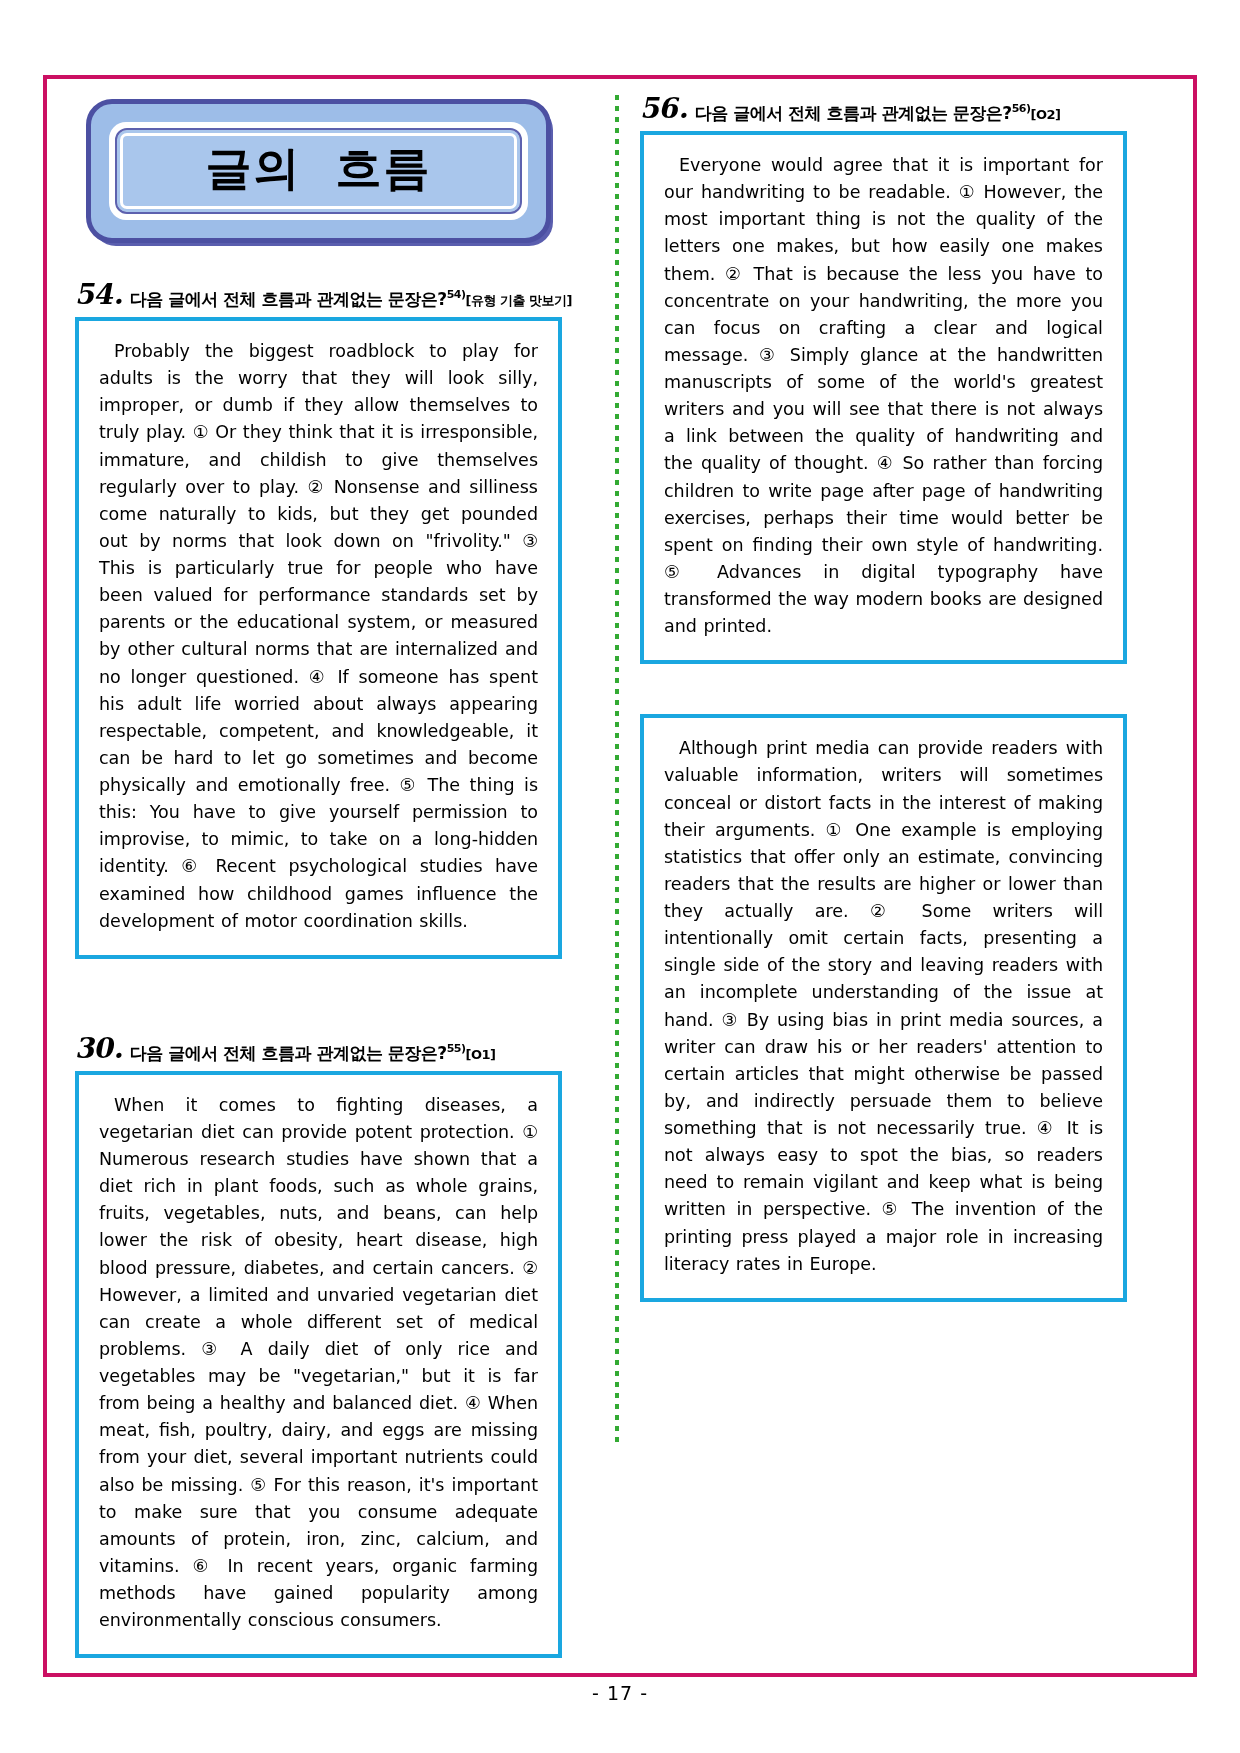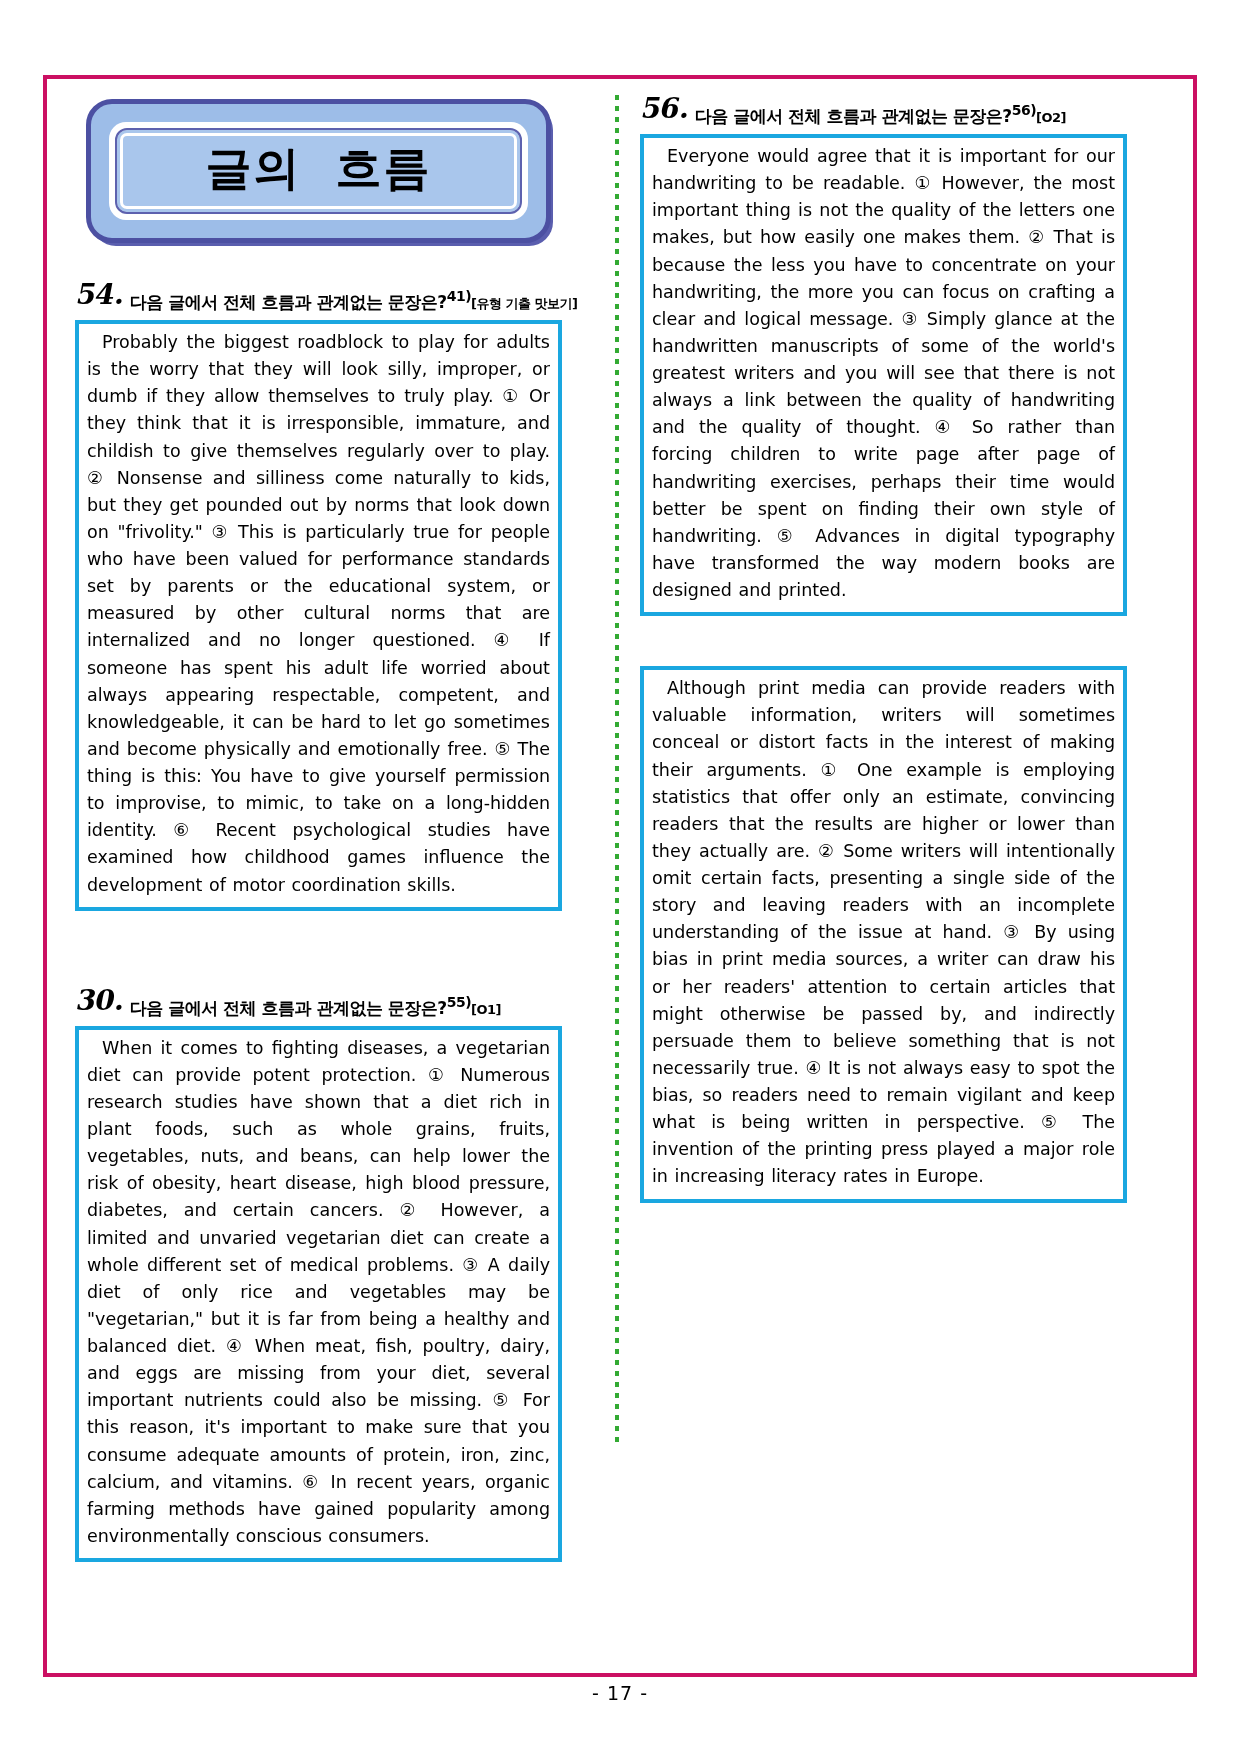--- a/index.html
+++ b/index.html
@@ -40,25 +40,25 @@
   .question{margin:0;}
   .q-gap-left{margin-top:76px;}
   .q-gap-right{margin-top:50px;}
   .q-header{display:flex;align-items:flex-start;margin:0 0 8px 2px;white-space:nowrap;}
   .q-num{
     font-family:"DejaVu Serif","Liberation Serif",serif;
     font-style:italic;font-weight:bold;font-size:28px;line-height:1;
     letter-spacing:-1px;margin-right:7px;
   }
   .q-prompt{font-size:17px;font-weight:bold;letter-spacing:-0.5px;padding-top:7px;line-height:1.2;}
-  .q-foot{font-size:14px;font-weight:bold;}
+  .q-foot{font-size:11px;font-weight:bold;}
   .q-tag{font-size:13px;font-weight:bold;letter-spacing:-0.5px;}
   .passage-box{border:4px solid var(--box-cyan,#1aa7e0);background:#ffffff;}
   .passage{
-    margin:0;padding:5px 8px 8px;
+    margin:12px;padding:5px 8px 8px;
     font-size:17.5px;line-height:1.55;text-align:justify;text-indent:15px;
     color:#000;word-spacing:1px;
   }
   .page-number{
     position:absolute;top:1682px;left:0;width:1240px;text-align:center;
     font-size:19px;letter-spacing:1px;color:#000;
   }
 </style>
 </head>
 <body>
@@ -73,21 +73,21 @@
       <div class="banner-mid">
         <div class="banner-inner">
           <span class="banner-title">글의 흐름</span>
         </div>
       </div>
     </div>
 
     <section class="question">
       <div class="q-header">
         <span class="q-num">54.</span>
-        <span class="q-prompt"><span>다음 글에서 전체 흐름과 관계없는 문장은?</span><sup class="q-foot">41)</sup><span class="q-tag">[유형 기출 맛보기]</span></span>
+        <span class="q-prompt"><span>다음 글에서 전체 흐름과 관계없는 문장은?</span><sup class="q-foot">54)</sup><span class="q-tag">[유형 기출 맛보기]</span></span>
       </div>
       <div class="passage-box">
         <p class="passage">Probably the biggest roadblock to play for adults is the worry that they will look silly, improper, or dumb if they allow themselves to truly play. ① Or they think that it is irresponsible, immature, and childish to give themselves regularly over to play. ② Nonsense and silliness come naturally to kids, but they get pounded out by norms that look down on "frivolity." ③ This is particularly true for people who have been valued for performance standards set by parents or the educational system, or measured by other cultural norms that are internalized and no longer questioned. ④ If someone has spent his adult life worried about always appearing respectable, competent, and knowledgeable, it can be hard to let go sometimes and become physically and emotionally free. ⑤ The thing is this: You have to give yourself permission to improvise, to mimic, to take on a long-hidden identity. ⑥ Recent psychological studies have examined how childhood games influence the development of motor coordination skills.</p>
       </div>
     </section>
 
     <section class="question q-gap-left">
       <div class="q-header">
         <span class="q-num">30.</span>
         <span class="q-prompt"><span>다음 글에서 전체 흐름과 관계없는 문장은?</span><sup class="q-foot">55)</sup><span class="q-tag">[O1]</span></span>

